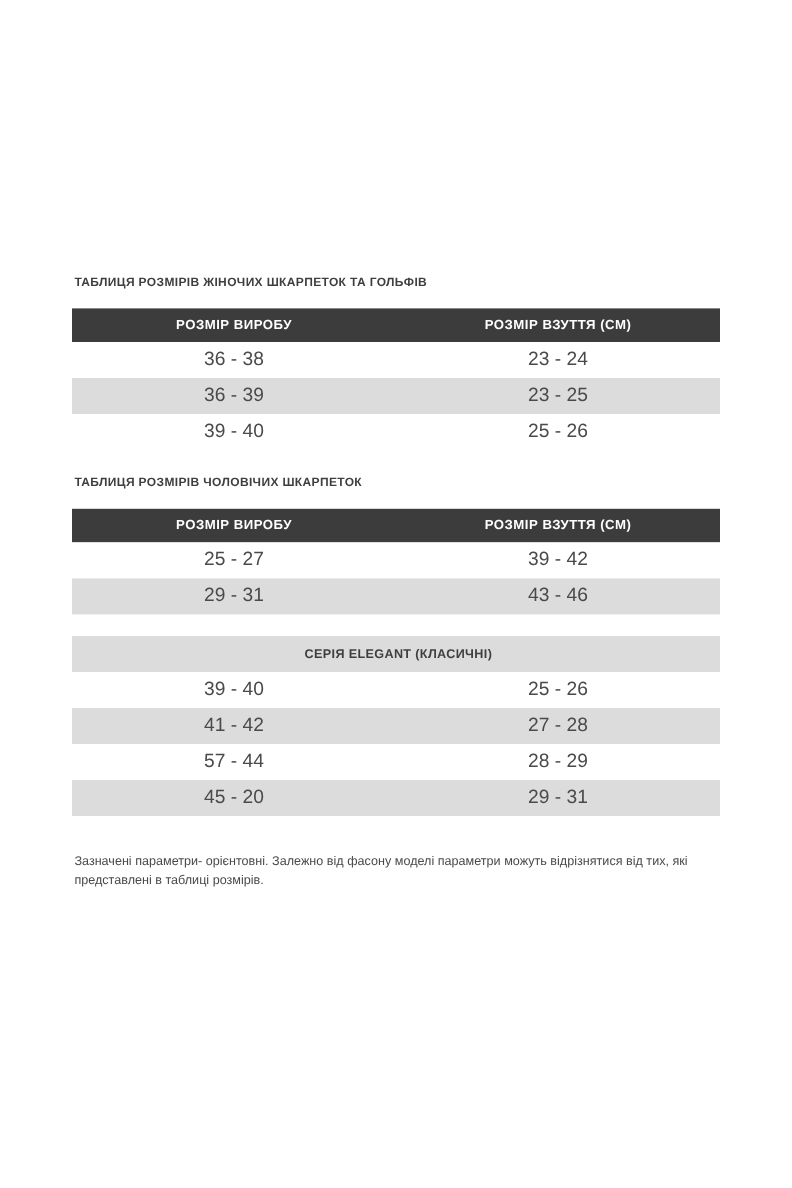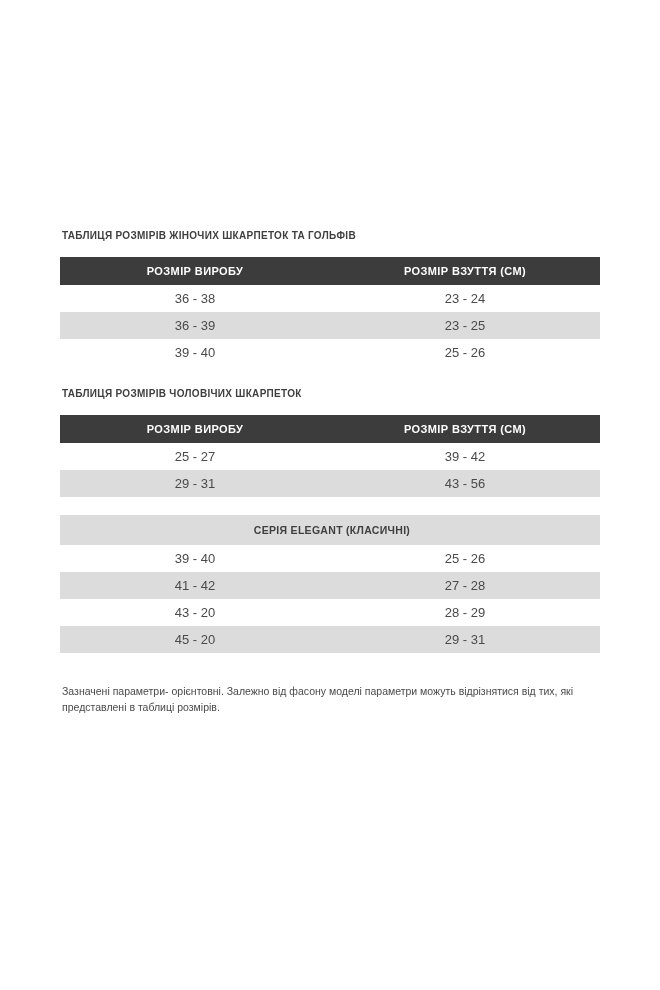--- a/index.html
+++ b/index.html
@@ -39,21 +39,21 @@
     color: #ffffff;
     font-size: 11px;
     font-weight: bold;
     letter-spacing: 0.4px;
     text-transform: uppercase;
     padding: 8px 4px;
     text-align: center;
     height: 24px;
   }
   .size-table tbody td {
-    font-size: 13px;
+    font-size: 16px;
     color: #4a4a4a;
     text-align: center;
     padding: 6px 4px;
     height: 25px;
   }
   .size-table tbody tr.alt td {
     background: #dcdcdc;
   }
   .size-table tbody tr.plain td {
     background: #ffffff;
@@ -121,42 +121,42 @@
         <th>Розмір взуття (см)</th>
       </tr>
     </thead>
     <tbody>
       <tr class="plain">
         <td>25 - 27</td>
         <td>39 - 42</td>
       </tr>
       <tr class="alt">
         <td>29 - 31</td>
-        <td>43 - 56</td>
+        <td>43 - 46</td>
       </tr>
     </tbody>
   </table>
 
   <div class="gap-md"></div>
 
   <table class="size-table">
     <tbody>
       <tr class="subhead-row">
         <td colspan="2">Серія Elegant (класичні)</td>
       </tr>
       <tr class="plain">
         <td>39 - 40</td>
         <td>25 - 26</td>
       </tr>
       <tr class="alt">
         <td>41 - 42</td>
         <td>27 - 28</td>
       </tr>
       <tr class="plain">
-        <td>43 - 20</td>
+        <td>57 - 44</td>
         <td>28 - 29</td>
       </tr>
       <tr class="alt">
         <td>45 - 20</td>
         <td>29 - 31</td>
       </tr>
     </tbody>
   </table>
 
   <p class="note">Зазначені параметри- орієнтовні. Залежно від фасону моделі параметри можуть відрізнятися від тих, які представлені в таблиці розмірів.</p>

